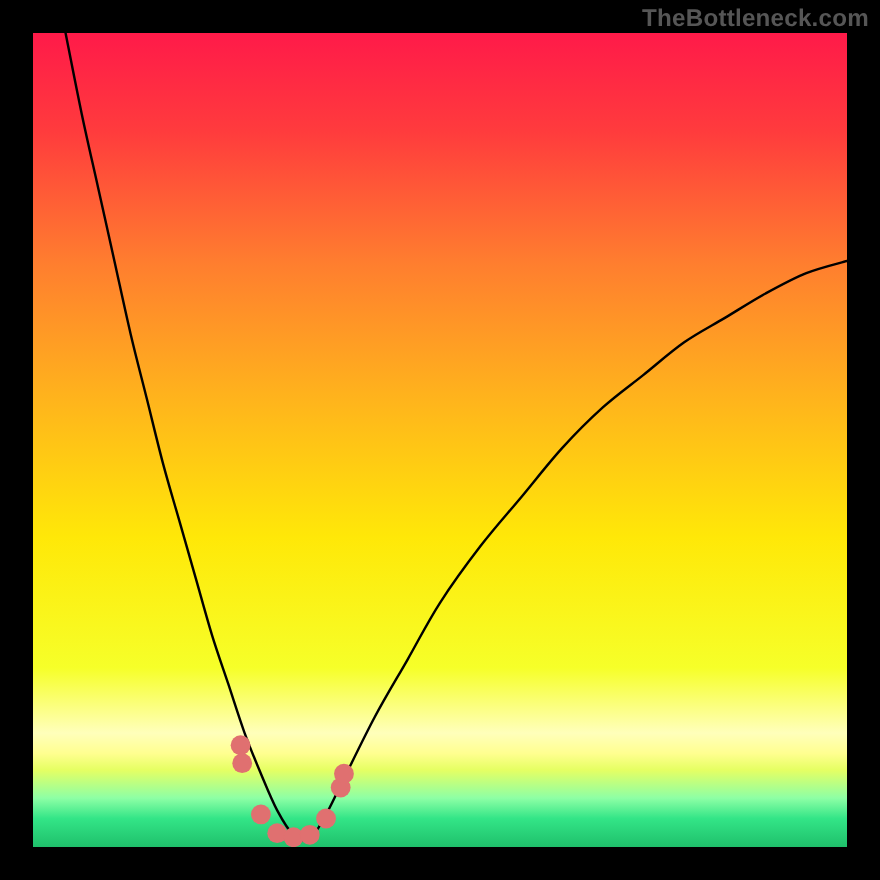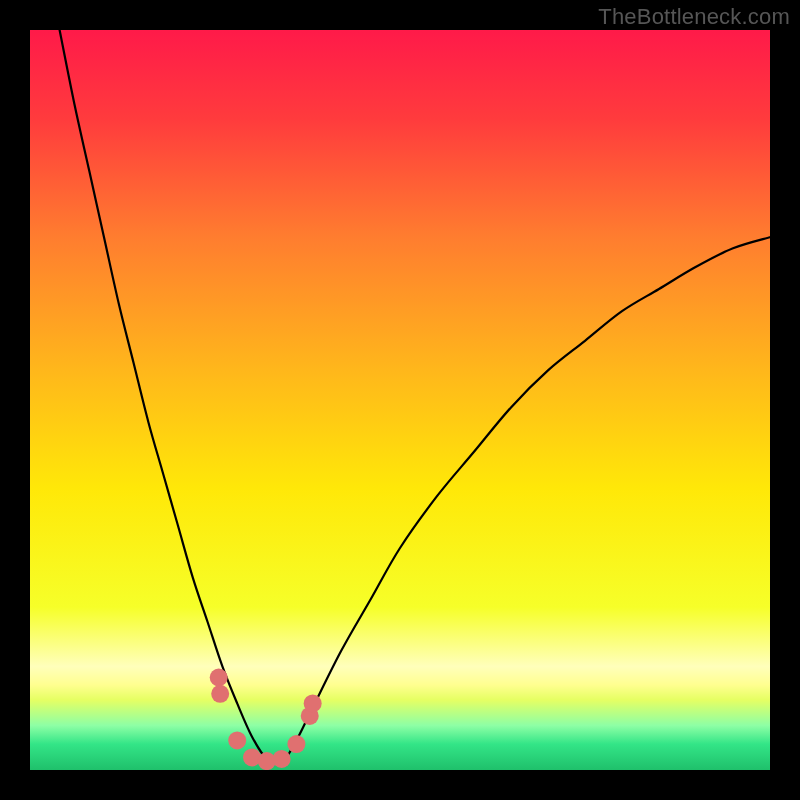--- a/index.html
+++ b/index.html
@@ -24,21 +24,21 @@
     top: 0;
     width: 740px;
     height: 740px;
   }
   .watermark {
     position: absolute;
     top: 4px;
     right: 10px;
     font-family: Arial, Helvetica, sans-serif;
     font-size: 22px;
-    font-weight: 400;
+    font-weight: 700;
     color: #565656;
     letter-spacing: 0.2px;
   }
 </style>
 </head>
 <body>
 
 <div class="frame">
   <svg class="plot-area" viewBox="0 0 740 740" preserveAspectRatio="none">
     <defs>

